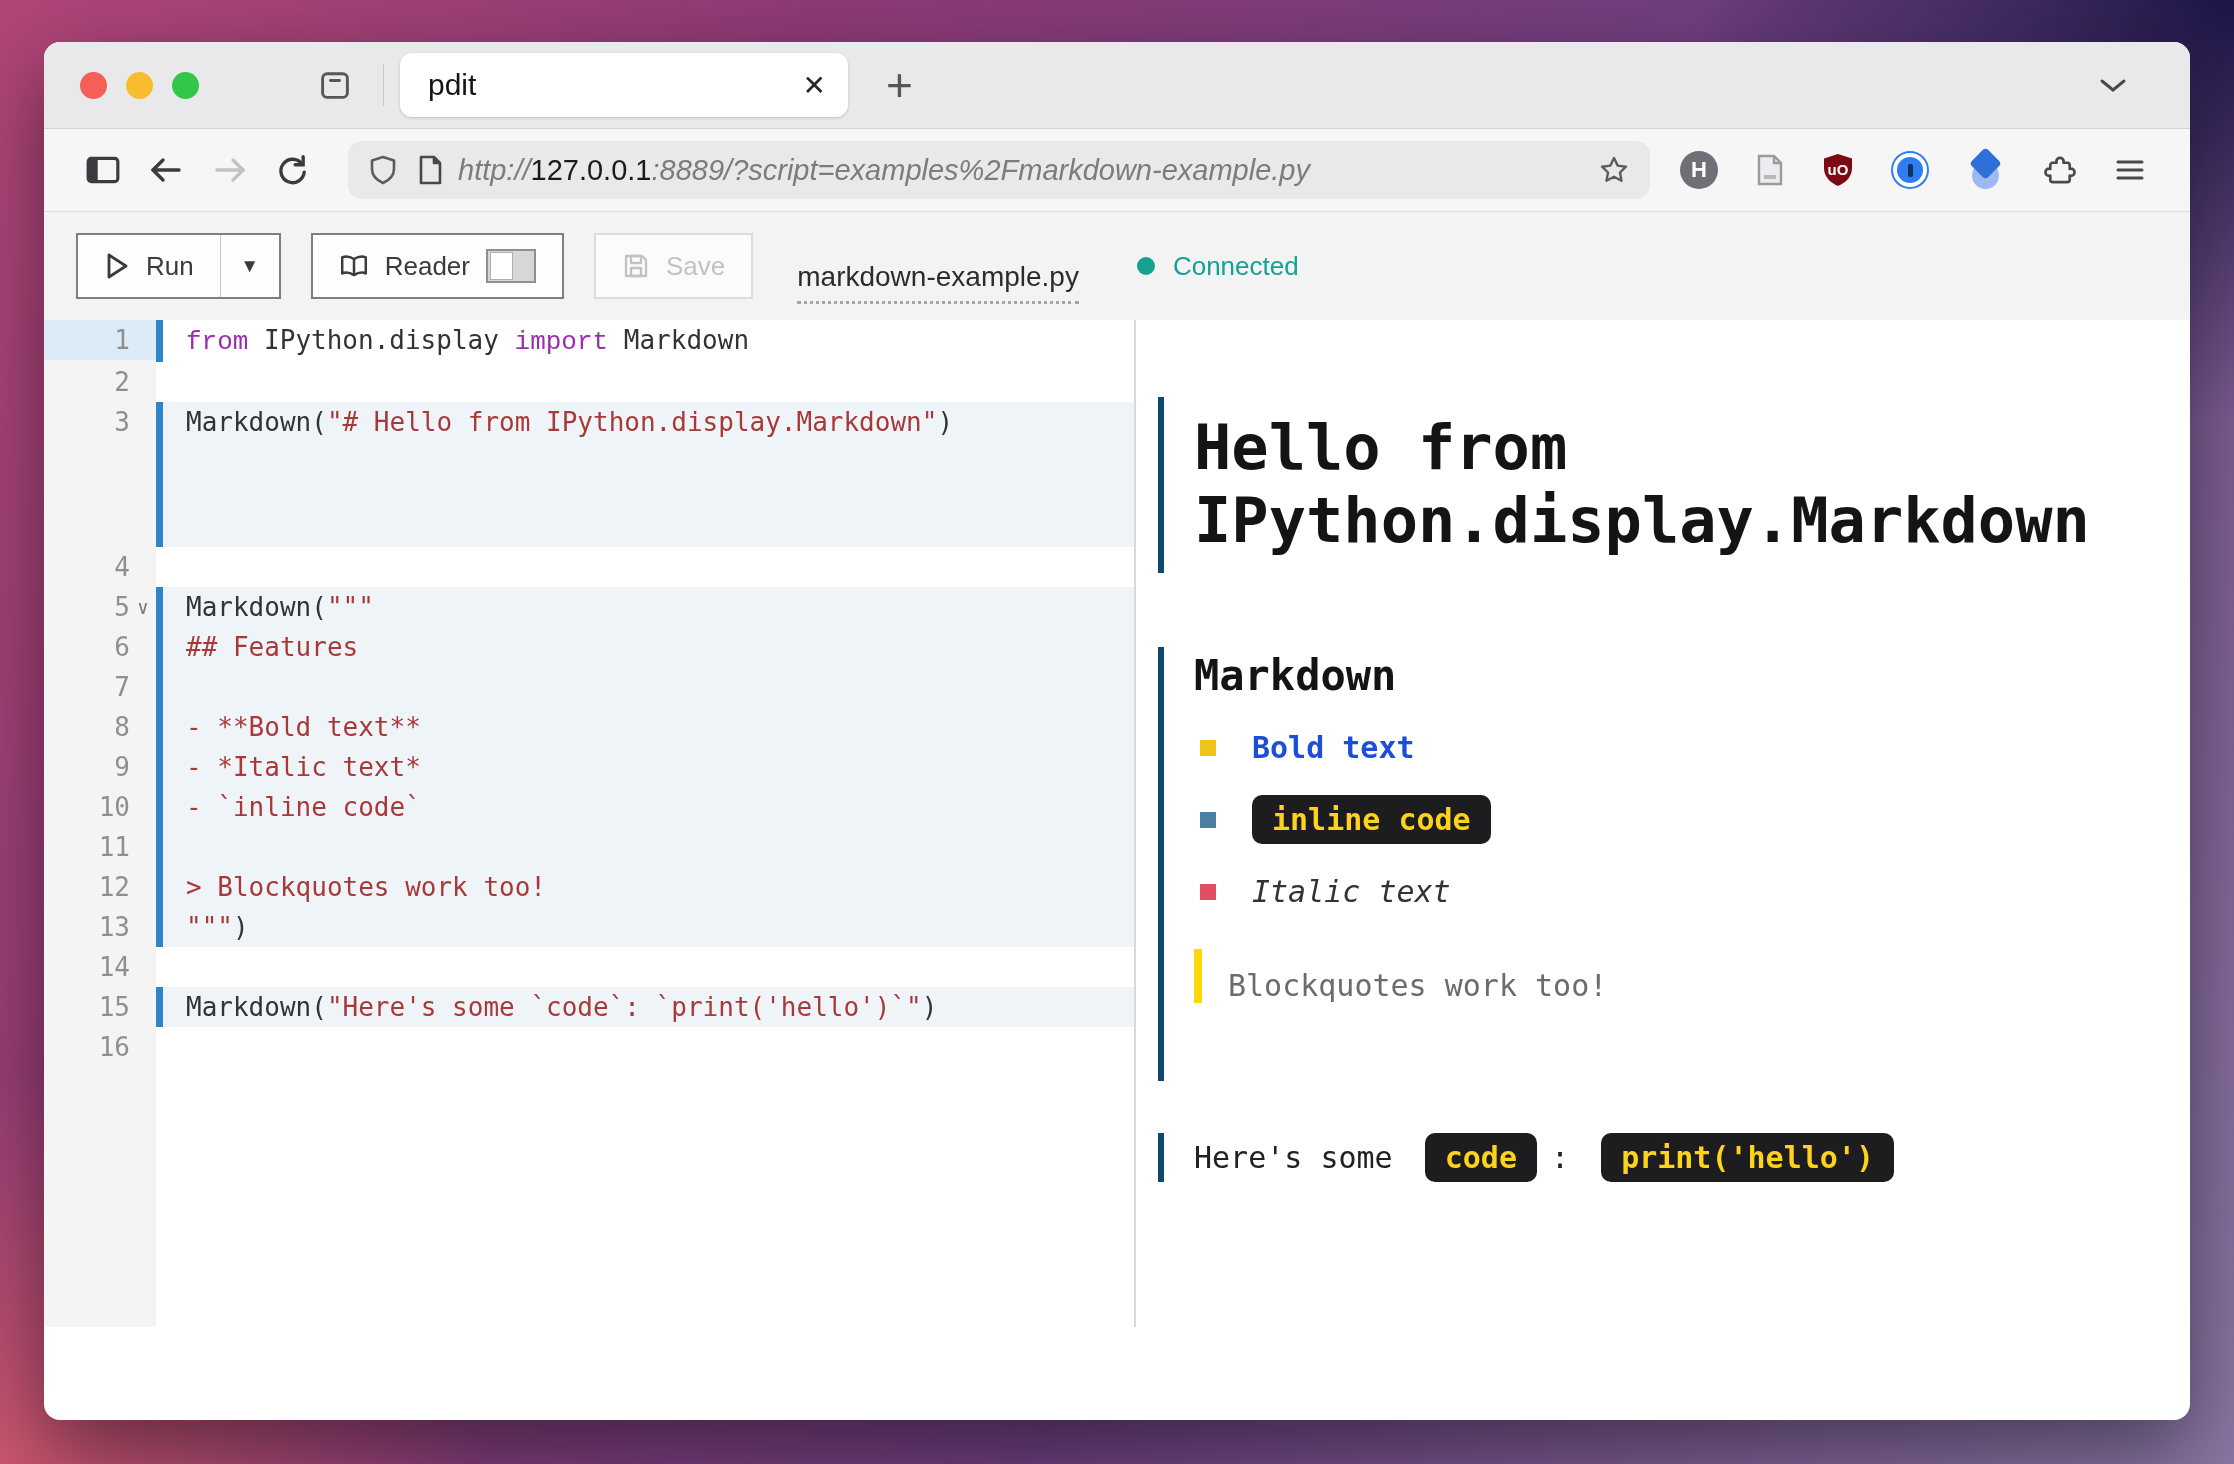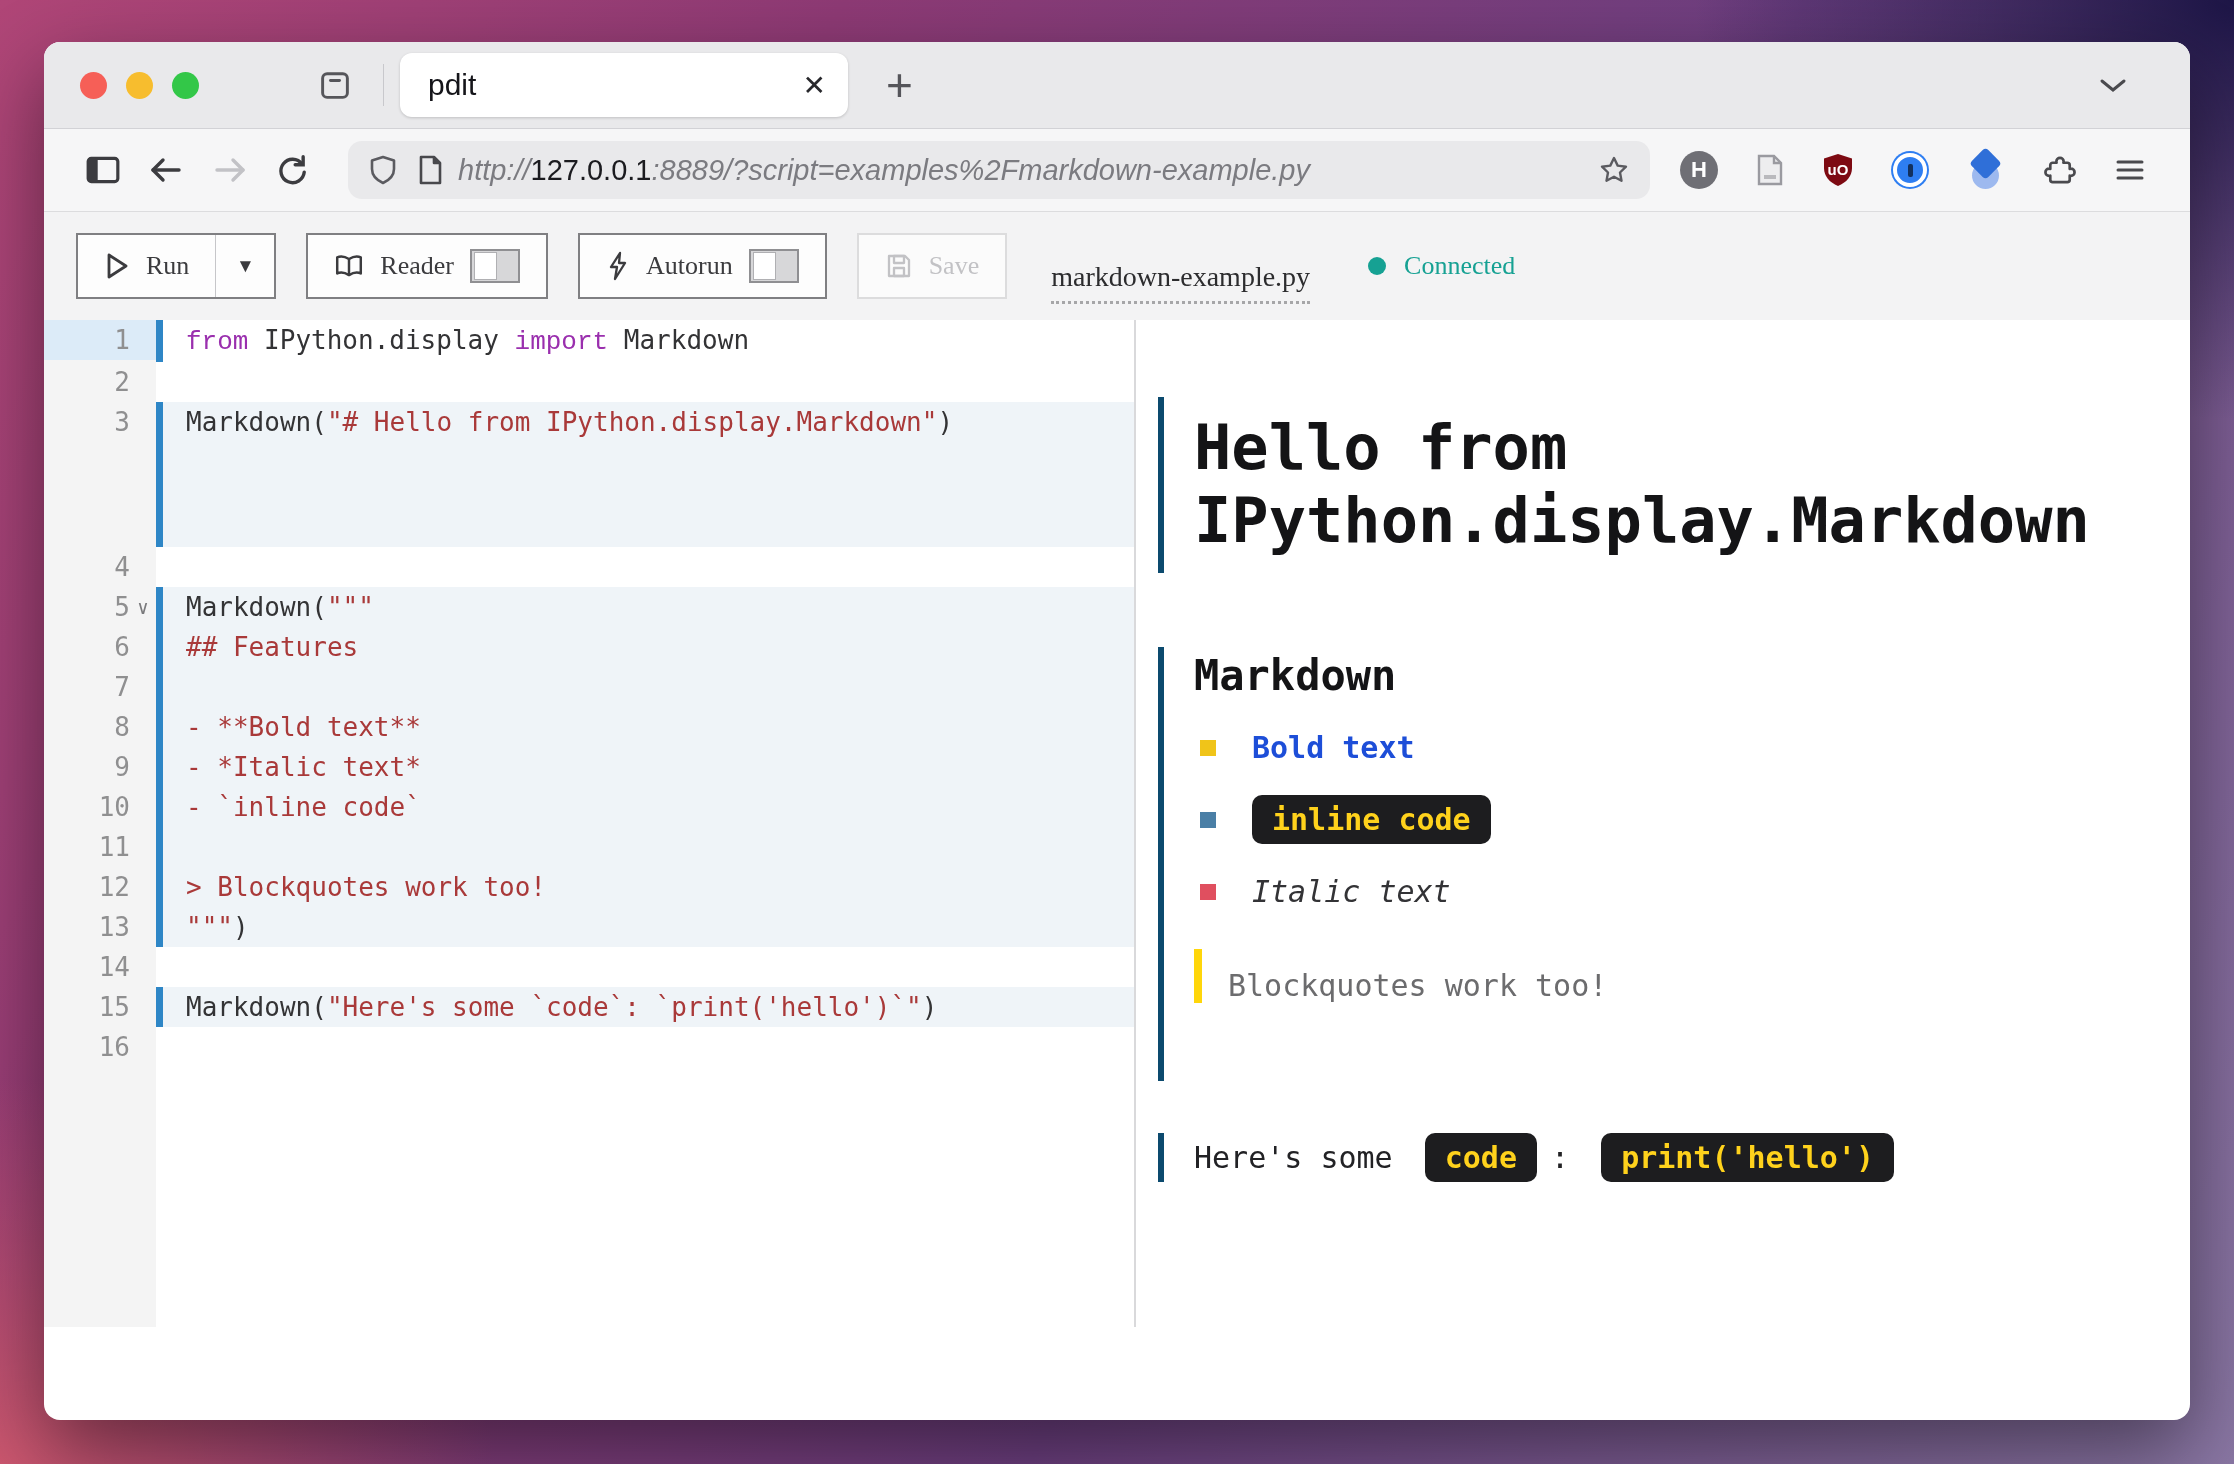--- a/index.html
+++ b/index.html
@@ -36,21 +36,21 @@
   .url-host{color:#1b1b1f;}
   .extrow{display:flex;align-items:center;gap:37px;margin-right:16px;}
   .avatar{width:38px;height:38px;border-radius:50%;background:#6f6f75;color:#fff;font-weight:bold;font-size:22px;display:flex;align-items:center;justify-content:center;}
   .onep{width:38px;height:38px;border-radius:50%;background:#2e7ef2;display:flex;align-items:center;justify-content:center;}
   .onep .ring{width:26px;height:26px;border-radius:50%;border:4px solid #fff;background:#2e7ef2;display:flex;align-items:center;justify-content:center;}
   .onep .bar{width:5px;height:13px;background:#12305e;border-radius:2px;}
   .gem{position:relative;width:40px;height:40px;}
   .gem .circ{position:absolute;left:6px;top:12px;width:27px;height:27px;border-radius:50%;background:#9db9ef;}
   .gem .dia{position:absolute;left:8px;top:2px;width:23px;height:23px;background:#2f6fd8;transform:rotate(45deg);border-radius:4px;}
   
-  .appbar{height:108px;background:#f3f3f4;display:flex;align-items:center;padding:0 0 0 32px;font-family:Liberation Serif, serif;}
+  .appbar{height:108px;background:#f3f3f4;display:flex;align-items:center;padding:0 0 0 32px;font-family:Liberation Sans, sans-serif;}
   .btn{height:62px;border:2px solid #7f7f82;background:#fdfdfd;display:flex;align-items:center;color:#3b3b3e;font-size:26px;margin-right:30px;}
   .btn .seg{display:flex;align-items:center;gap:16px;padding:0 26px;height:100%;}
   .btn .seg-arrow{width:58px;display:flex;align-items:center;justify-content:center;border-left:1px solid #c6c6c9;height:100%;font-size:19px;}
   .toggle{width:50px;height:34px;border:2px solid #8f8f92;background:#d7d7d9;display:flex;align-items:center;padding:2px;box-sizing:border-box;}
   .knob{width:21px;height:26px;background:#fff;border:1px solid #b0b0b3;}
   .btn.disabled{border-color:#dcdcdd;color:#c2c2c5;background:#fbfbfb;}
   .filename{margin-left:14px;font-size:28px;color:#2c2c2e;border-bottom:3px dotted #a6a6a8;padding-bottom:8px;margin-top:32px;}
   .status{display:flex;align-items:center;gap:18px;margin-left:58px;}
   .status .dot{width:18px;height:18px;border-radius:50%;}
   .status .lbl{font-size:26px;}
@@ -222,33 +222,20 @@
               <path d="M3 5 C7 3 10 4 14 6.5 C18 4 21 3 25 5 V20 C21 18 18 19 14 21.5 C10 19 7 18 3 20 Z"></path>
               <line x1="14" y1="6.5" x2="14" y2="21.5"></line>
             </svg>
         </span>
         <span>Reader</span>
         <span class="toggle">
             <span class="knob"></span>
           </span>
       </div>
     </div>
-    <div class="btn">
-      <div class="seg">
-        <span>
-          <svg width="24" height="30" viewBox="0 0 24 30" fill="none" stroke="#3b3b3e" stroke-width="2.3" stroke-linejoin="round">
-              <path d="M14 2 L5 16 h6 L9 28 L19 12 h-6 Z"></path>
-            </svg>
-        </span>
-        <span>Autorun</span>
-        <span class="toggle">
-            <span class="knob"></span>
-          </span>
-      </div>
-    </div>
     <div class="btn disabled">
       <div class="seg">
         <span>
           <svg width="28" height="28" viewBox="0 0 28 28" fill="none" stroke="#c2c2c5" stroke-width="2.3" stroke-linejoin="round">
               <path d="M4 4 h16 l4 4 v16 h-20 z"></path>
               <rect x="9" y="4" width="10" height="7"></rect>
               <rect x="9" y="16" width="10" height="8"></rect>
             </svg>
         </span>
         <span>Save</span>

